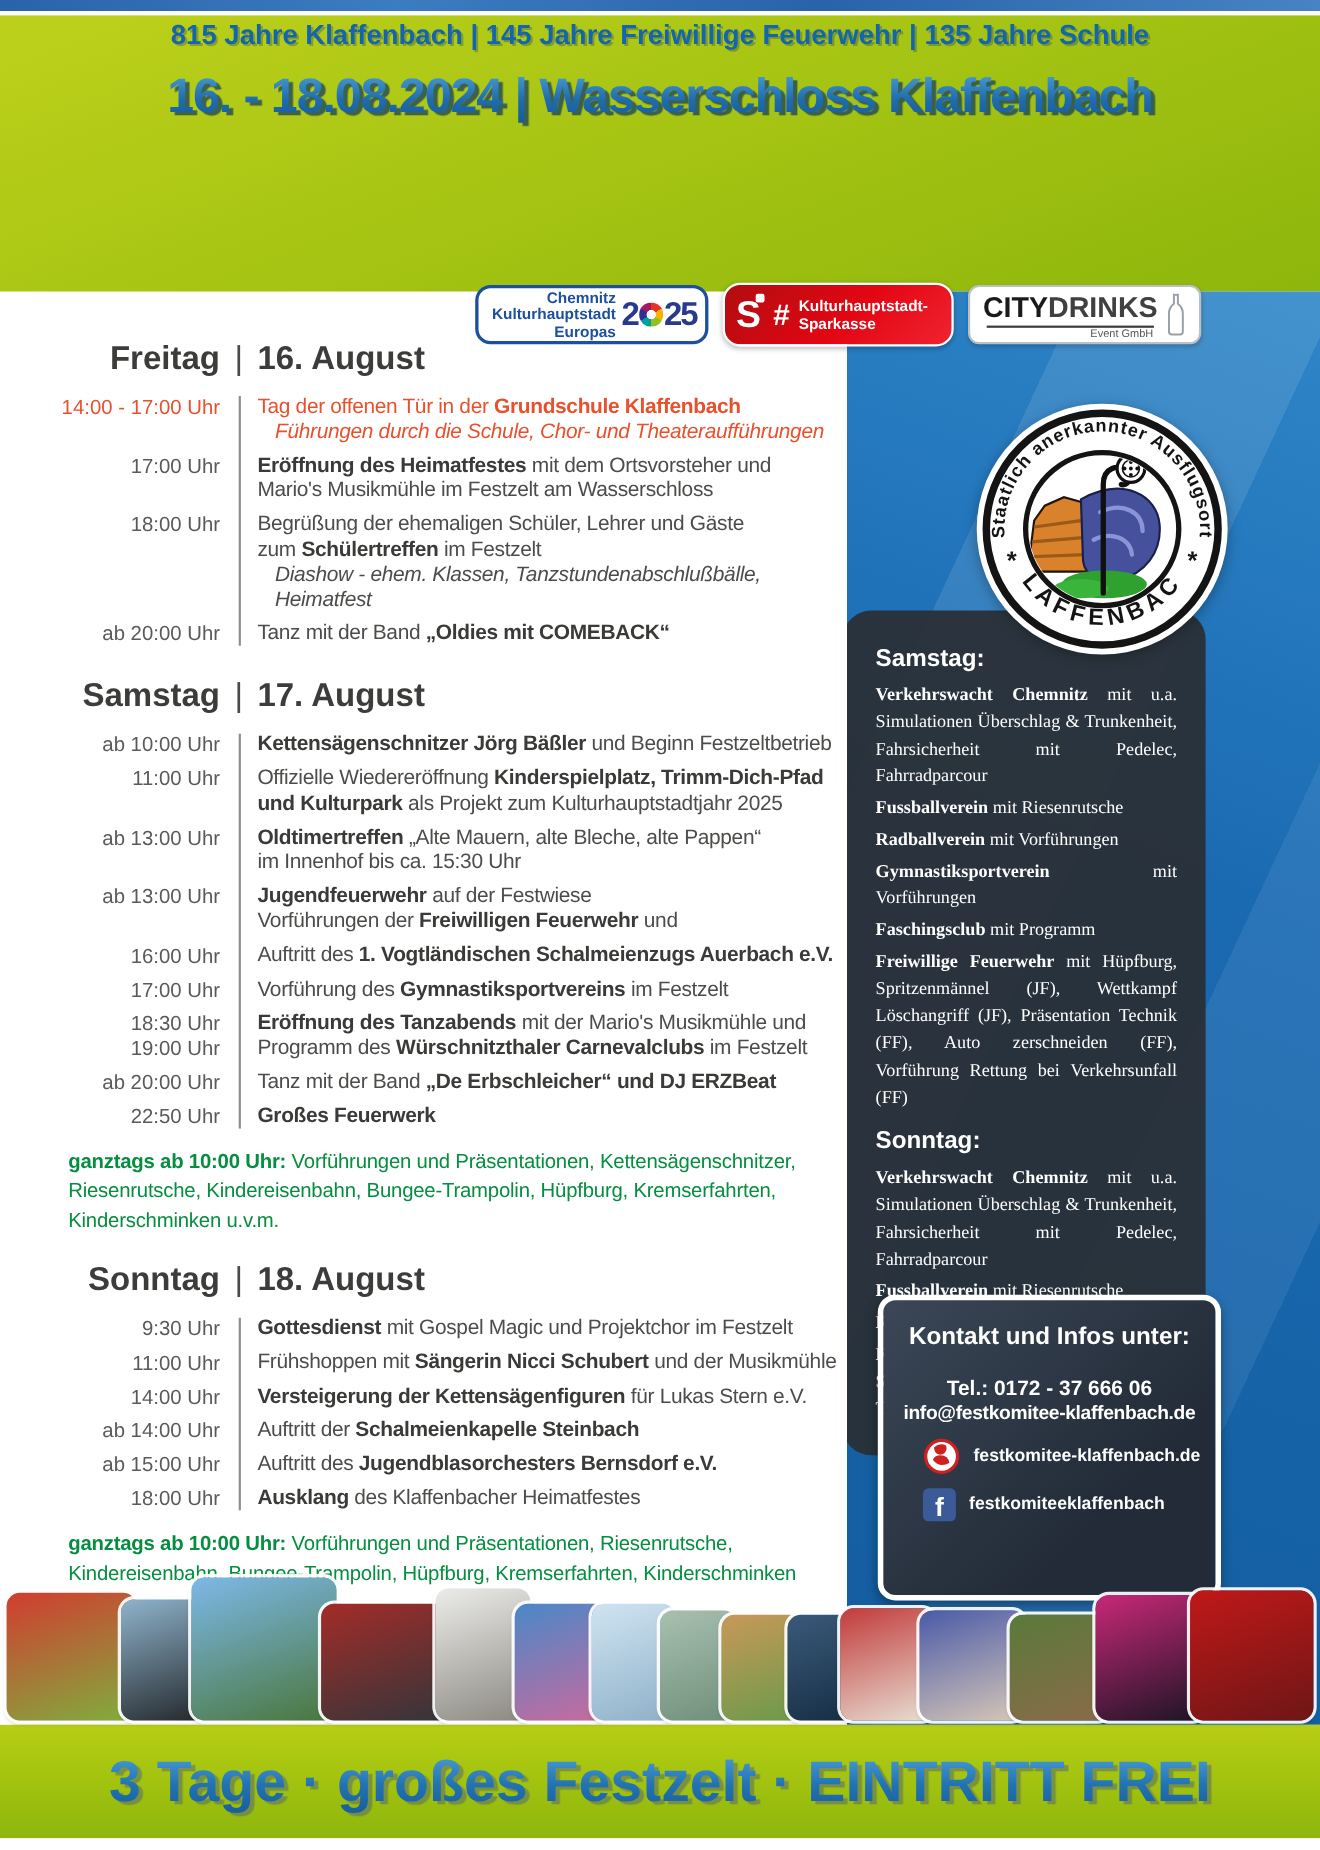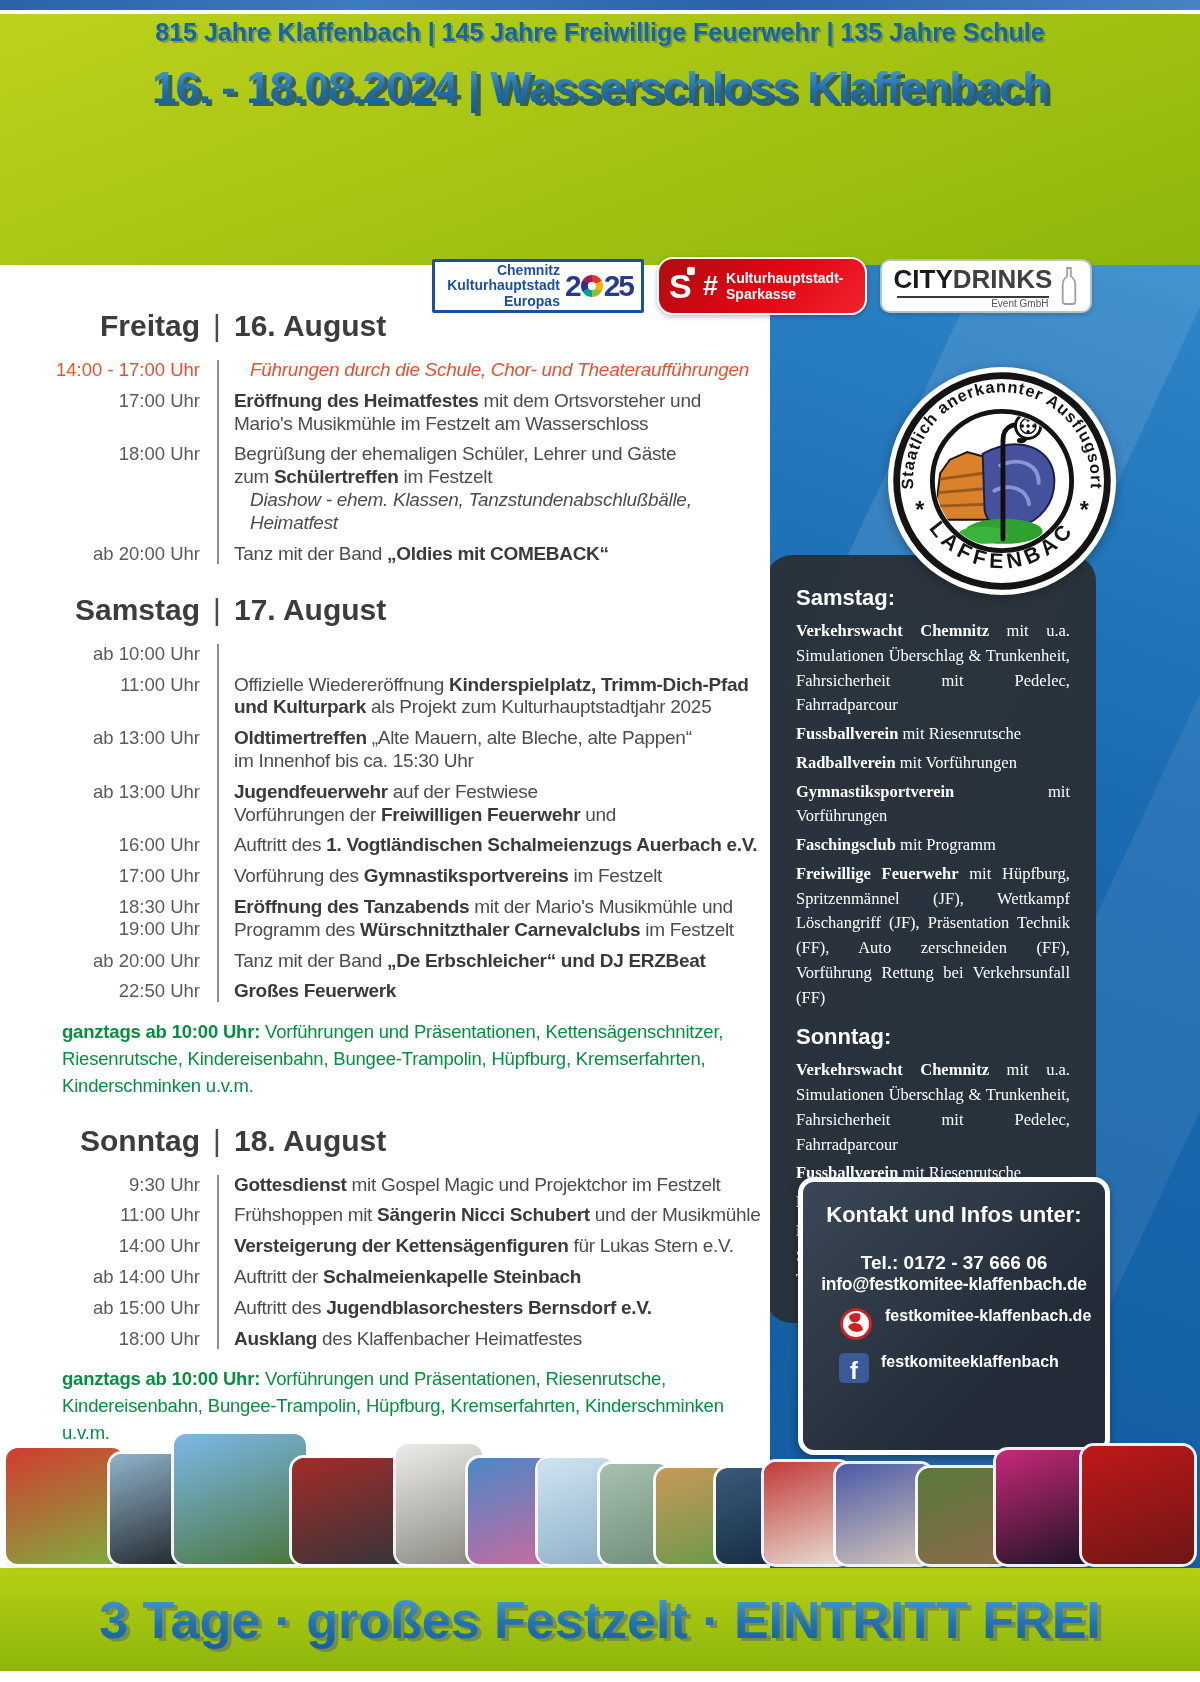--- a/index.html
+++ b/index.html
@@ -20,21 +20,21 @@
     -webkit-background-clip:text;background-clip:text;color:transparent;
     filter:drop-shadow(5px 4px 0 rgba(13,54,96,.75));}
   .subtitle{margin-top:4px;font-size:25px;font-weight:bold;color:#1565ad;
     text-shadow:2px 2px 0 rgba(13,54,96,.30);}
   .dateline{margin-top:16px;font-size:44px;font-weight:bold;letter-spacing:-1px;
     background:linear-gradient(180deg,#4da3dc 0%,#1f6cae 55%,#155a98 100%);
     -webkit-background-clip:text;background-clip:text;color:transparent;
     filter:drop-shadow(4px 3px 0 rgba(13,54,96,.7));}
   
   .badges{position:absolute;top:257px;left:432px;display:flex;gap:13px;align-items:center;z-index:6;}
-  .badge{box-sizing:border-box;border-radius:2px;display:flex;align-items:center;background:#fff;}
+  .badge{box-sizing:border-box;border-radius:14px;display:flex;align-items:center;background:#fff;}
   .badge-chemnitz{width:212px;height:54px;border:3px solid #1d4f9f;justify-content:flex-end;padding:0 8px;gap:5px;}
   .chem-text{text-align:right;color:#1d4f9f;font-weight:bold;font-size:14px;line-height:1.08;}
   .chem-year{display:flex;align-items:center;font-weight:bold;font-size:30px;color:#283a8c;letter-spacing:-2px;}
   .pinwheel{width:22px;height:22px;border-radius:50%;margin:0 1px;
     background:radial-gradient(circle,#ffffff 0 4px,transparent 4.5px),
     conic-gradient(#e6332a 0 60deg,#f9b200 60deg 120deg,#95c11f 120deg 180deg,#00a19a 180deg 240deg,#2e3192 240deg 300deg,#a3195b 300deg 360deg);}
   .badge-sparkasse{width:210px;height:58px;border:2px solid #fff;border-radius:16px;
     background:linear-gradient(135deg,#b00d10,#e30613 55%,#ef2430);padding:0 10px;gap:8px;color:#fff;
     box-shadow:0 2px 5px rgba(0,0,0,.25);}
   .sk-logo{position:relative;width:26px;height:40px;flex:0 0 auto;}
@@ -61,21 +61,21 @@
   .panel-title{font-size:22px;font-weight:bold;margin:14px 0 8px;}
   .panel-title:first-child{margin-top:0;}
   .panel-item{font-size:16.5px;line-height:1.5;text-align:justify;margin-bottom:4px;font-family:Liberation Serif, serif;}
   .panel-item .b{font-weight:bold;}
   .contact{position:absolute;left:28px;top:912px;width:312px;height:278px;box-sizing:border-box;
     background:linear-gradient(135deg,#3b4757,#222b37 70%);border:5px solid #fff;border-radius:16px;
     padding:20px 10px 12px;color:#fff;text-align:center;z-index:2;box-shadow:0 4px 10px rgba(0,0,0,.35);}
   .contact-title{font-size:22px;font-weight:bold;}
   .contact-tel{margin-top:24px;font-size:19px;font-weight:bold;}
   .contact-email{font-size:17.5px;font-weight:bold;letter-spacing:-.3px;}
-  .contact-row{display:flex;gap:12px;margin:12px 0 0 26px;text-align:left;
+  .contact-row{display:flex;align-items:center;gap:12px;margin:12px 0 0 26px;text-align:left;
     font-size:16px;font-weight:bold;}
   .fb-icon{width:30px;height:30px;border-radius:5px;background:#3a5a98;color:#fff;font-weight:bold;
     font-size:24px;display:flex;align-items:flex-end;justify-content:center;line-height:1;overflow:hidden;flex:0 0 auto;}
   
   .main-left{position:absolute;left:0;top:265px;width:770px;box-sizing:border-box;
     padding:44px 0 0 48px;color:#4c4c4a;}
   .day{margin-bottom:24px;}
   .day-head{display:flex;align-items:baseline;font-size:30px;font-weight:bold;color:#3c3c3b;margin-bottom:12px;}
   .day-name{width:152px;text-align:right;}
   .day-sep{width:34px;text-align:center;font-weight:normal;color:#4a4a4c;}
@@ -229,20 +229,21 @@
         <div class="day-name">Freitag</div>
         <div class="day-sep">|</div>
         <div class="day-date">16. August</div>
       </div>
       <div class="day-rows">
         <div class="srow red">
           <div class="stime">
             <div>14:00 - 17:00 Uhr</div>
           </div>
           <div class="stext">
+            <div><span>Tag der offenen Tür in der </span><span class="b">Grundschule Klaffenbach</span></div>
             <div class="it"><span>Führungen durch die Schule, Chor- und Theateraufführungen</span></div>
           </div>
         </div>
         <div class="srow">
           <div class="stime">
             <div>17:00 Uhr</div>
           </div>
           <div class="stext">
             <div><span class="b">Eröffnung des Heimatfestes</span><span> mit dem Ortsvorsteher und</span></div>
             <div><span>Mario's Musikmühle im Festzelt am Wasserschloss</span></div>
@@ -271,20 +272,23 @@
     <section class="day">
       <div class="day-head">
         <div class="day-name">Samstag</div>
         <div class="day-sep">|</div>
         <div class="day-date">17. August</div>
       </div>
       <div class="day-rows">
         <div class="srow">
           <div class="stime">
             <div>ab 10:00 Uhr</div>
+          </div>
+          <div class="stext">
+            <div><span class="b">Kettensägenschnitzer Jörg Bäßler</span><span> und Beginn Festzeltbetrieb</span></div>
           </div>
         </div>
         <div class="srow">
           <div class="stime">
             <div>11:00 Uhr</div>
           </div>
           <div class="stext">
             <div><span>Offizielle Wiedereröffnung </span><span class="b">Kinderspielplatz, Trimm-Dich-Pfad</span></div>
             <div><span class="b">und Kulturpark</span><span> als Projekt zum Kulturhauptstadtjahr 2025</span></div>
           </div>

